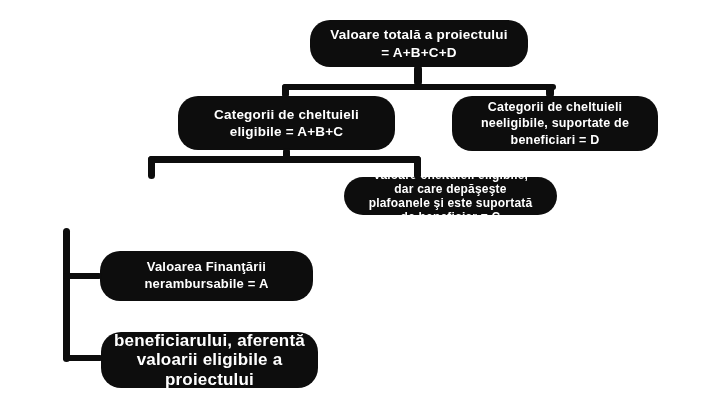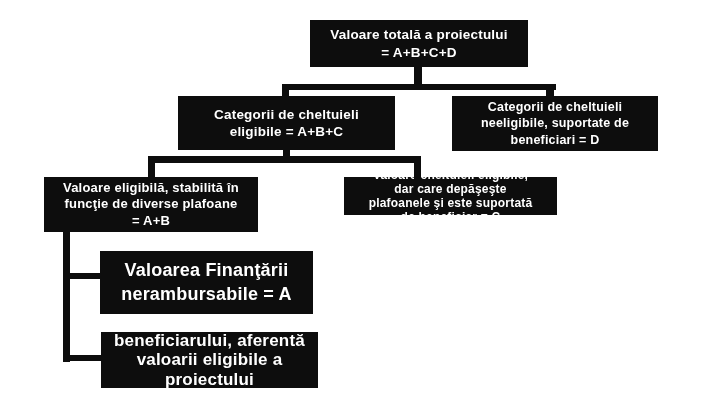--- a/index.html
+++ b/index.html
@@ -1,15 +1,15 @@
 <!DOCTYPE html>
 <html><head>
 <meta charset="utf-8">
 <style>
-  * { margin: 0; padding: 0; box-sizing: border-box; }
+  * { margin: 0; padding: 0; box-sizing: border-box; border-radius: 20px; }
   html, body { background: #ffffff; }
   body {
     font-family: "Liberation Sans", sans-serif;
     width: 728px; height: 409px;
   }
   .canvas {
     position: relative;
     width: 728px; height: 409px;
     background: var(--bg-color, #ffffff);
     overflow: hidden;
@@ -30,21 +30,21 @@
   .conn {
     position: absolute;
     background: var(--box-color, #0d0d0d);
   }
   
   .n-total        { left: 310px; top:  20px; width: 218px; height: 47px; font-size: 13.5px; }
   .n-elig-cat     { left: 178px; top:  96px; width: 217px; height: 54px; font-size: 13.5px; }
   .n-inelig-cat   { left: 452px; top:  96px; width: 206px; height: 55px; font-size: 12.5px; line-height: 1.3; }
   .n-elig-val     { left:  44px; top: 177px; width: 214px; height: 55px; font-size: 13px;   line-height: 1.25; }
   .n-exceed       { left: 312px; top: 177px; width: 213px; height: 38px; font-size: 12px; line-height: 1.18; margin-left: 32px; }
-  .n-grant        { left: 100px; top: 251px; width: 213px; height: 63px; font-size: 18px; }
+  .n-grant        { left: 100px; top: 251px; width: 213px; height: 50px; font-size: 13px; }
   .n-cofin        { left: 101px; top: 332px; width: 217px; height: 56px; font-size: 17px; line-height: 1.15; }
   
   .c-root-stub    { left: 414px; top:  65px; width:   8px; height:  21px; }
   .c-h1           { left: 282px; top:  84px; width: 274px; height:   6px; }
   .c-drop-l1a     { left: 282px; top:  84px; width:   7px; height:  14px; }
   .c-drop-l1b     { left: 546px; top:  84px; width:   8px; height:  14px; }
   .c-elig-stub    { left: 283px; top: 148px; width:   7px; height:  12px; }
   .c-h2           { left: 148px; top: 156px; width: 273px; height:   7px; }
   .c-drop-l2a     { left: 148px; top: 156px; width:   7px; height:  23px; }
   .c-drop-l2b     { left: 414px; top: 156px; width:   7px; height:  23px; }
@@ -60,23 +60,20 @@
   <div class="node n-total">Valoare totală a proiectului
 = A+B+C+D</div>
 
   <div class="node n-elig-cat">Categorii de cheltuieli
 eligibile = A+B+C</div>
 
   <div class="node n-inelig-cat">Categorii de cheltuieli
 neeligibile, suportate de
 beneficiari = D</div>
 
-  <div class="node n-elig-val">Valoare eligibilă, stabilită în
-funcţie de diverse plafoane
-= A+B</div>
 
   <div class="node n-exceed">Valoare cheltuieli eligibile,
 dar care depăşeşte
 plafoanele şi este suportată
 de beneficiar = C</div>
 
   <div class="node n-grant">Valoarea Finanţării
 nerambursabile = A</div>
 
   <div class="node n-cofin">Valoarea cofinanţării

